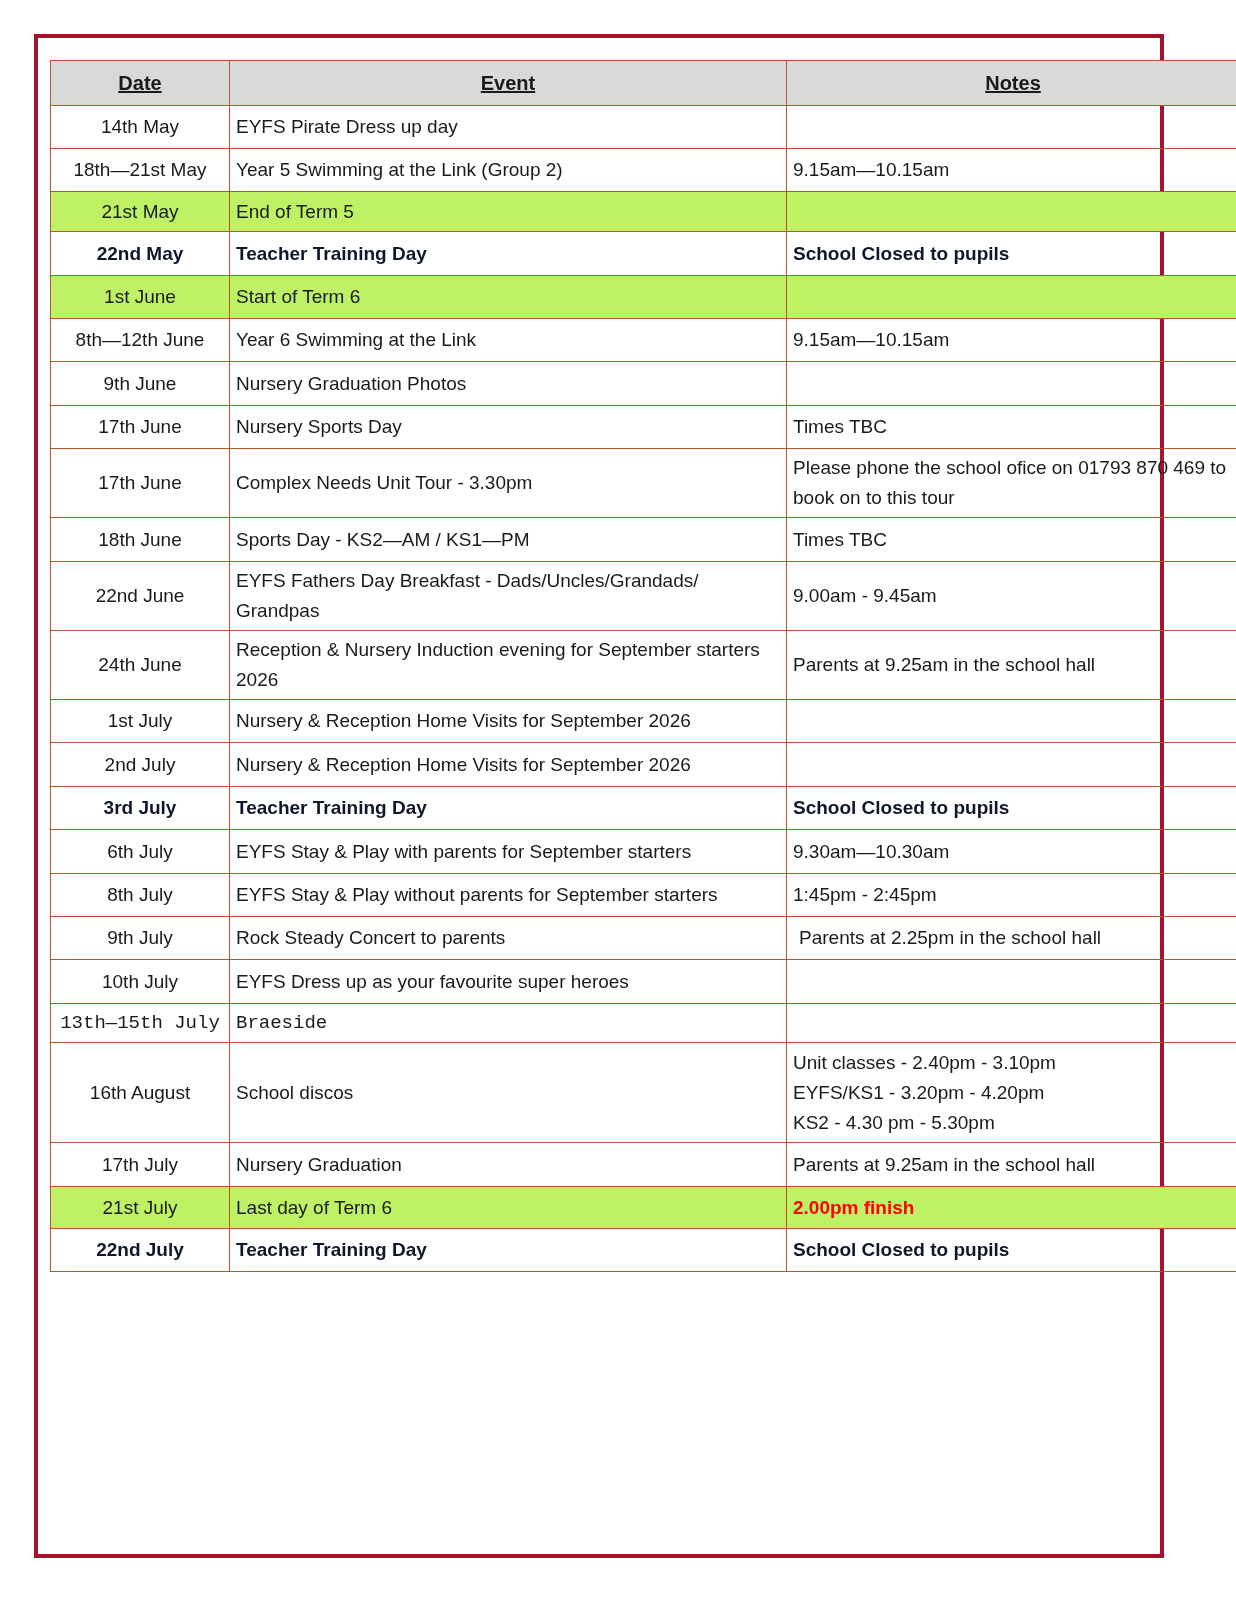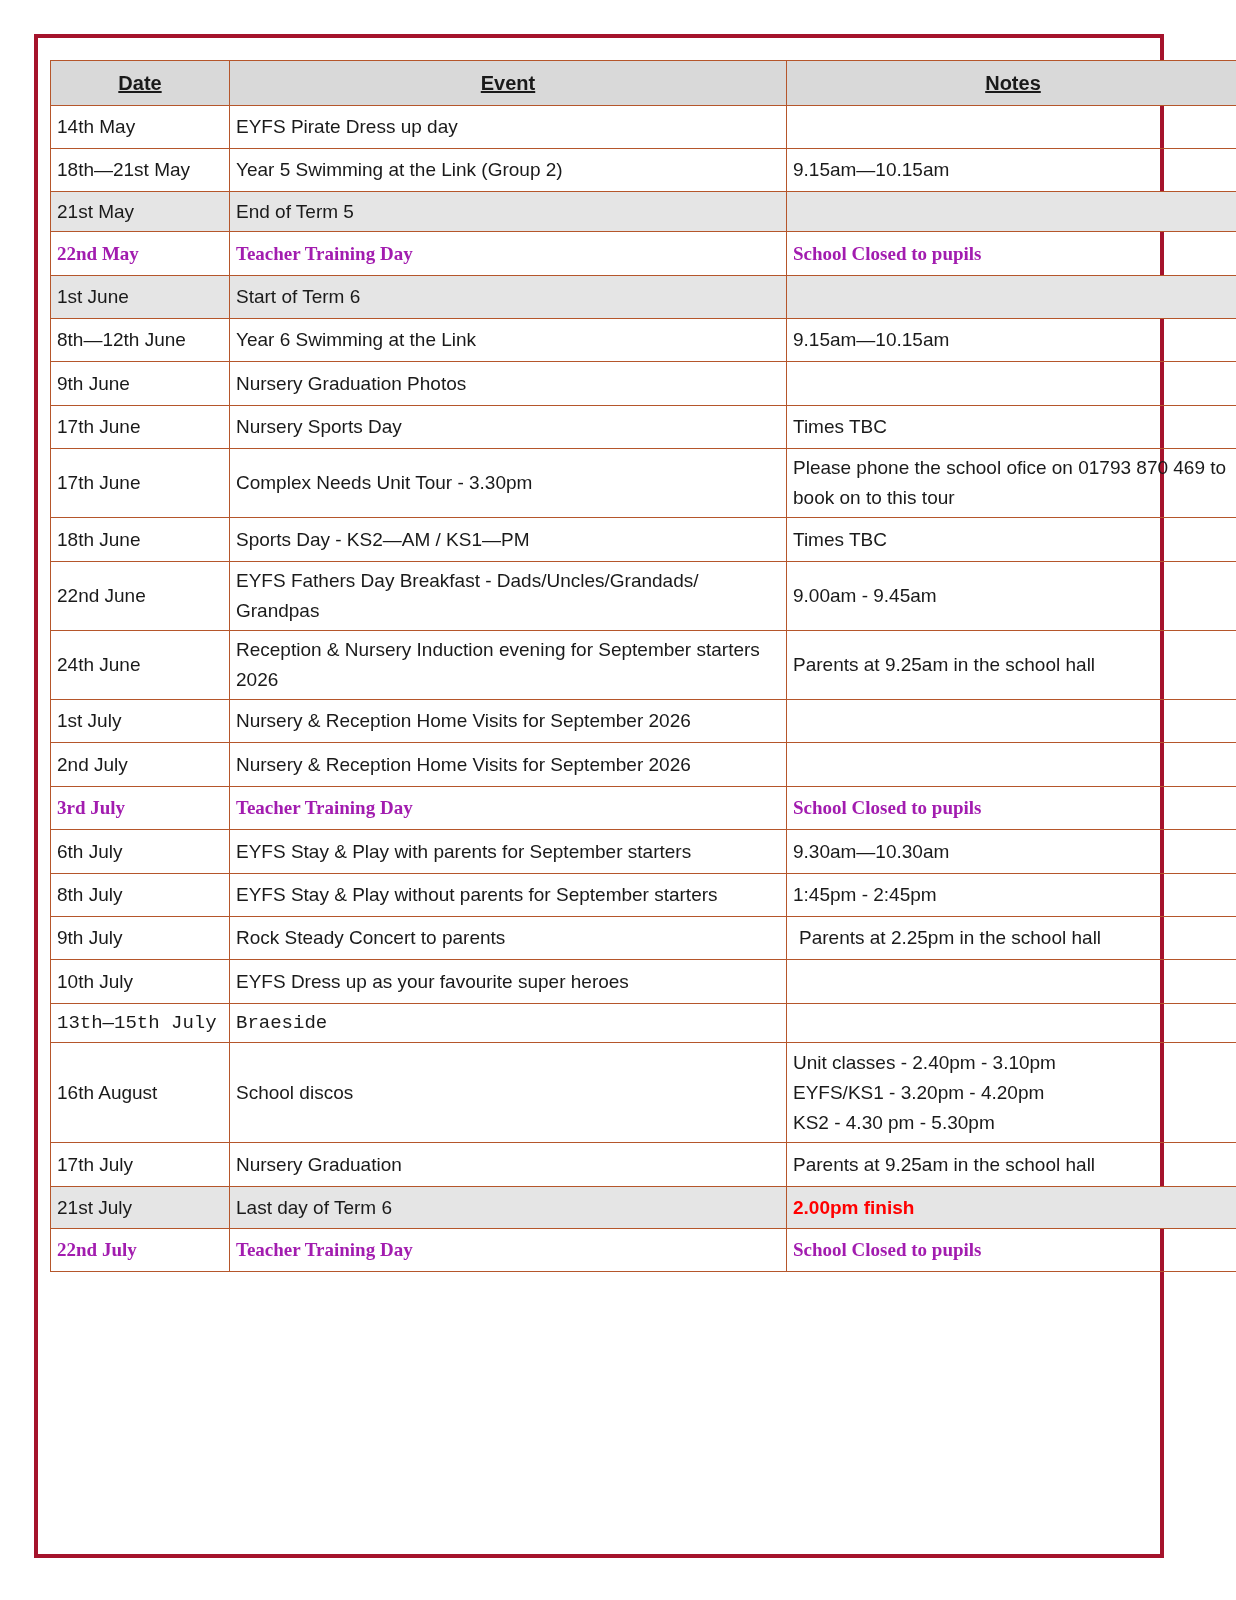--- a/index.html
+++ b/index.html
@@ -1,25 +1,25 @@
 <!DOCTYPE html>
 <html><head>
 <meta charset="utf-8">
 <style>
   html, body { margin:0; padding:0; background:#fff; }
   body { width:1236px; height:1600px; position:relative; font-family:"Liberation Sans", "DejaVu Sans", sans-serif; }
   .frame { position:absolute; left:34px; top:34px; width:1130px; height:1524px; border:4px solid #a5132c; box-sizing:border-box; }
   table { position:absolute; left:50px; top:60px; width:1190px; border-collapse:collapse; font-size:19px; color:#1a1a1a; }
   td, th { border:1px solid #b5562b; padding:0 6px; vertical-align:middle; line-height:30px; }
   th { background:#d9d9d9; font-weight:bold; text-decoration:underline; height:44px; font-size:20px; }
-  td.date { width:166px; }
+  td.date { text-align:center; width:166px; }
   td.event { width:544px; }
   td.notes { }
-  tr.shaded td { background:#e5e5e5; }
-  tr.red td { color:#a21caf; font-weight:bold;font-family:Liberation Serif, serif; }
+  tr.shaded td { background:#bef264; }
+  tr.red td { color:#0f172a; font-weight:bold; }
   td.rednote { color:#ff0000; font-weight:bold; }
 </style>
 </head>
 <body>
 
 <div class="frame"></div>
 
 <table>
   <thead>
     <tr>

